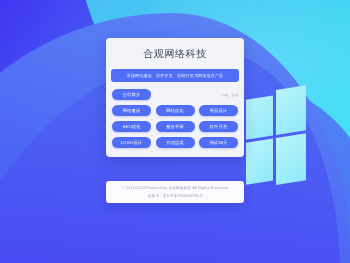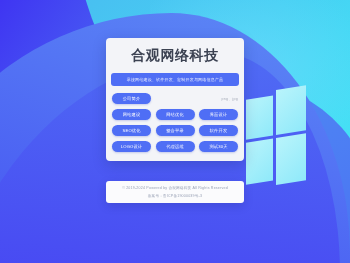--- a/index.html
+++ b/index.html
@@ -53,21 +53,21 @@
   .emblem .q4{left:30px;top:43px;width:30px;height:47px;}
 
   
   .card{
     position:absolute;left:106px;top:38px;width:138px;
     background:#f3f4f8;border-radius:4px;
     box-shadow:0 4px 14px rgba(20,30,90,.22);
     overflow:hidden;
   }
   .card-title{
-    text-align:center;color:#3c4252;font-size:14px;font-weight:bold;
+    text-align:center;color:#3c4252;font-size:10px;font-weight:normal;
     padding:9px 0 8px;letter-spacing:.6px;
   }
   .subtitle-bar{
     margin:0 5px;background:#4f6ef5;border-radius:3px;
     color:#e7ebff;font-size:4px;text-align:center;
     padding:4px 2px;letter-spacing:.2px;white-space:nowrap;overflow:hidden;
   }
 
   .grid{padding:7px 6px 9px;}
   .row{display:flex;align-items:center;margin-bottom:5px;}

